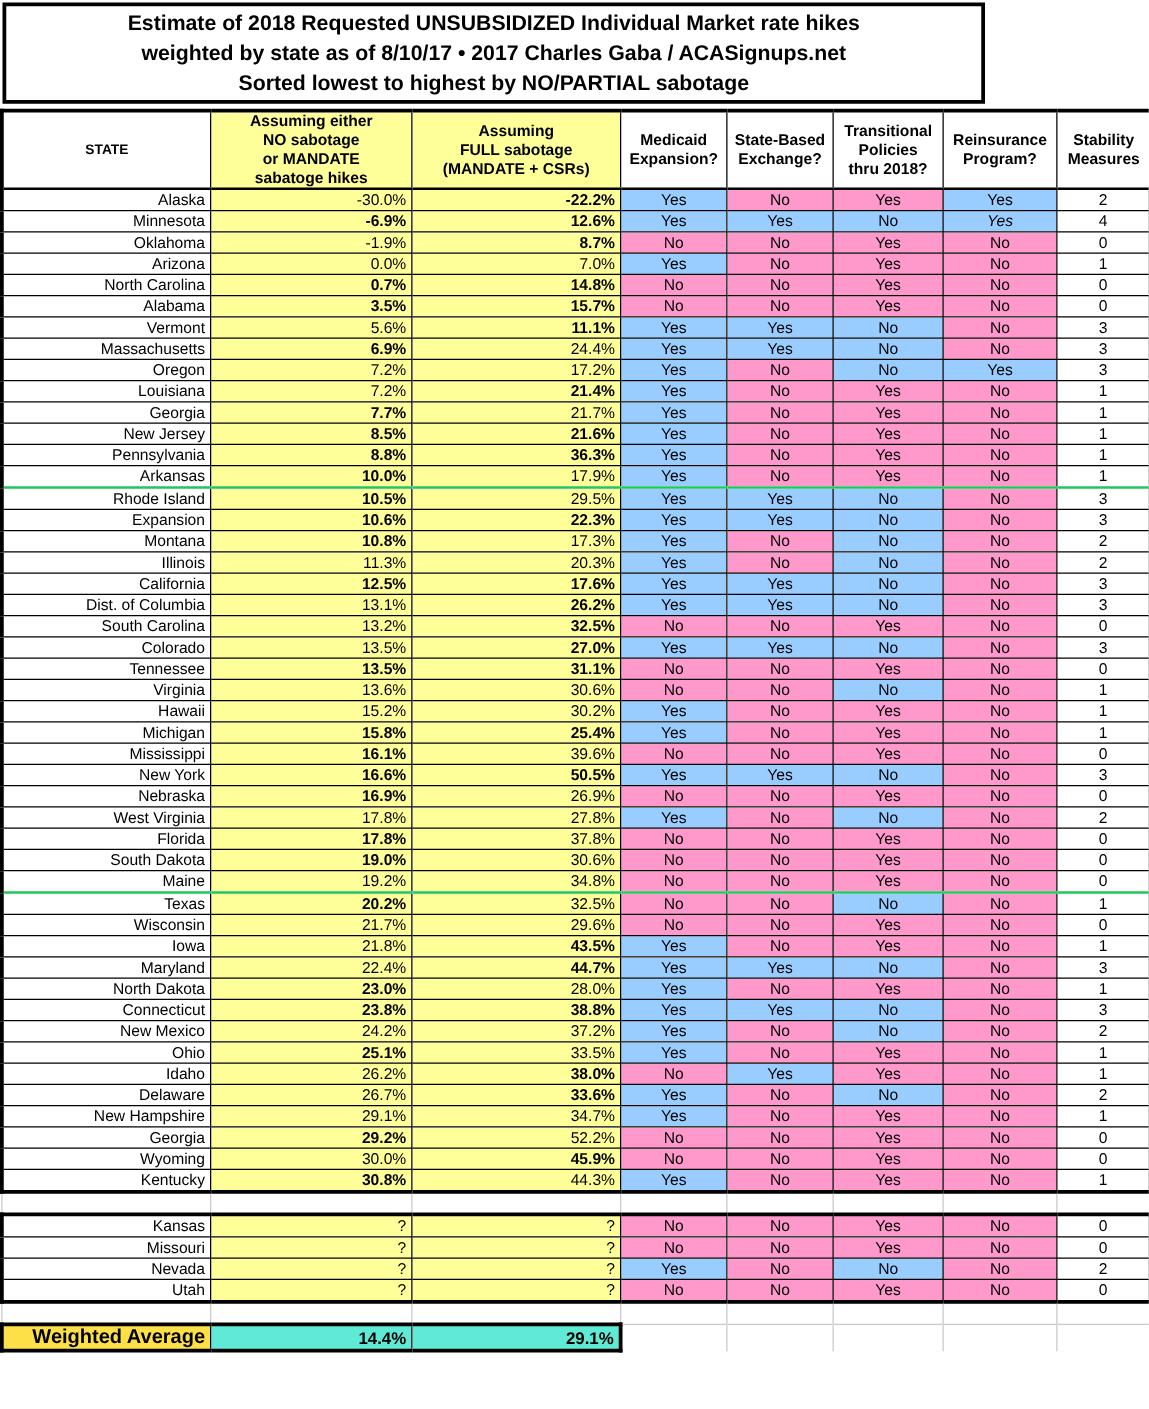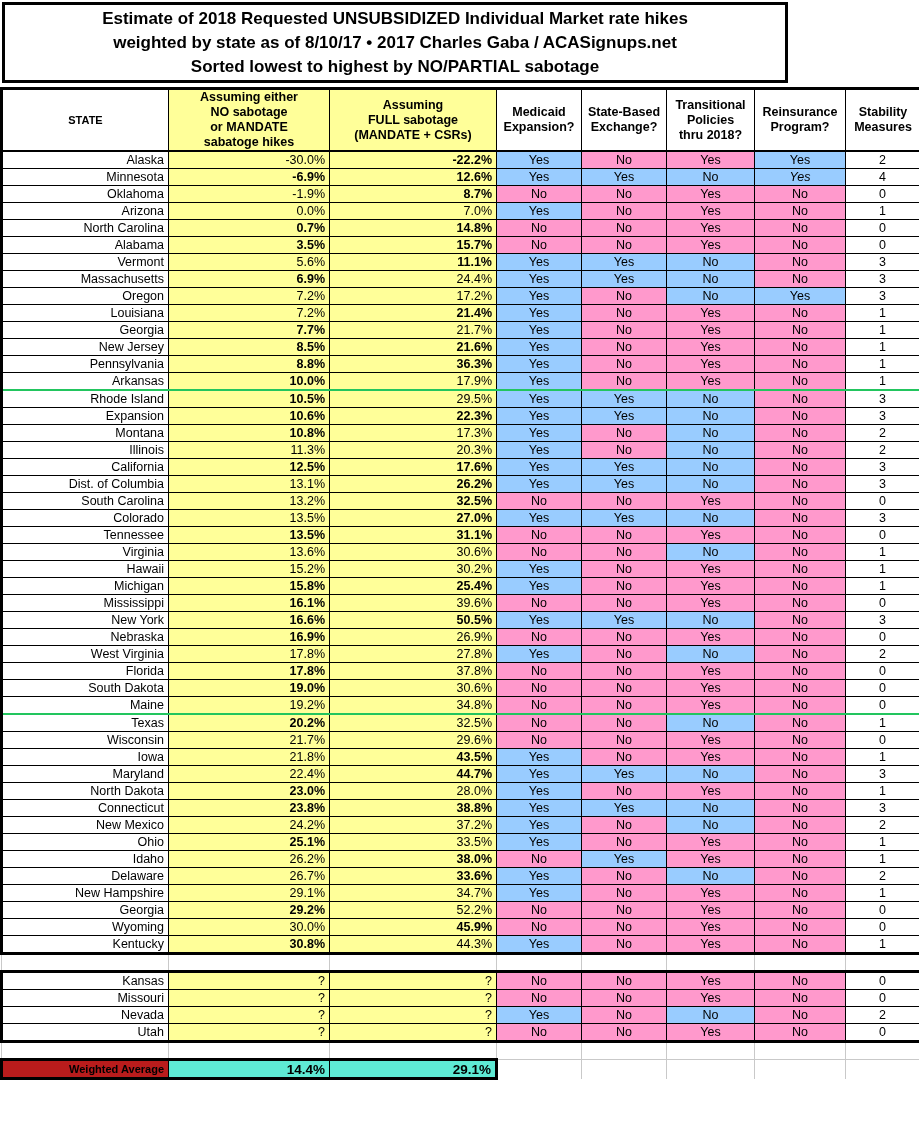--- a/index.html
+++ b/index.html
@@ -46,21 +46,21 @@
   td.choice.yes { background:#99CCFF; }
   td.choice.no  { background:#FF99CC; }
   td.choice.inv.yes { background:#FF99CC; }
   td.choice.inv.no  { background:#99CCFF; }
   td.stab { text-align:center; background:#fff; }
 
   tr.gap td { border:0; border-left:1px solid #C9C9C9; border-right:1px solid #C9C9C9; background:#fff; height:18px; }
 
   tr.footer td { height:19px; background:#fff; }
   tr.footer td.flabel {
-    background:#b91c1c; font-weight:bold; font-size:11px; text-align:right; padding-right:4px;
+    background:#fde047; font-weight:bold; font-size:16px; text-align:right; padding-right:4px;
     border:3px solid #000; border-right:1px solid #000;
   }
   tr.footer td.fval {
     background:#5eead4; font-weight:bold; font-size:13.5px; text-align:right; padding-right:4px;
     border:1px solid #000; border-top:3px solid #000; border-bottom:3px solid #000;
   }
   tr.footer td.fval-last { border-right:3px solid #000; }
   tr.footer td.fgap { border:0; border-left:1px solid #C9C9C9; border-right:1px solid #C9C9C9; border-top:1px solid #C9C9C9; }
 </style>
 </head>

